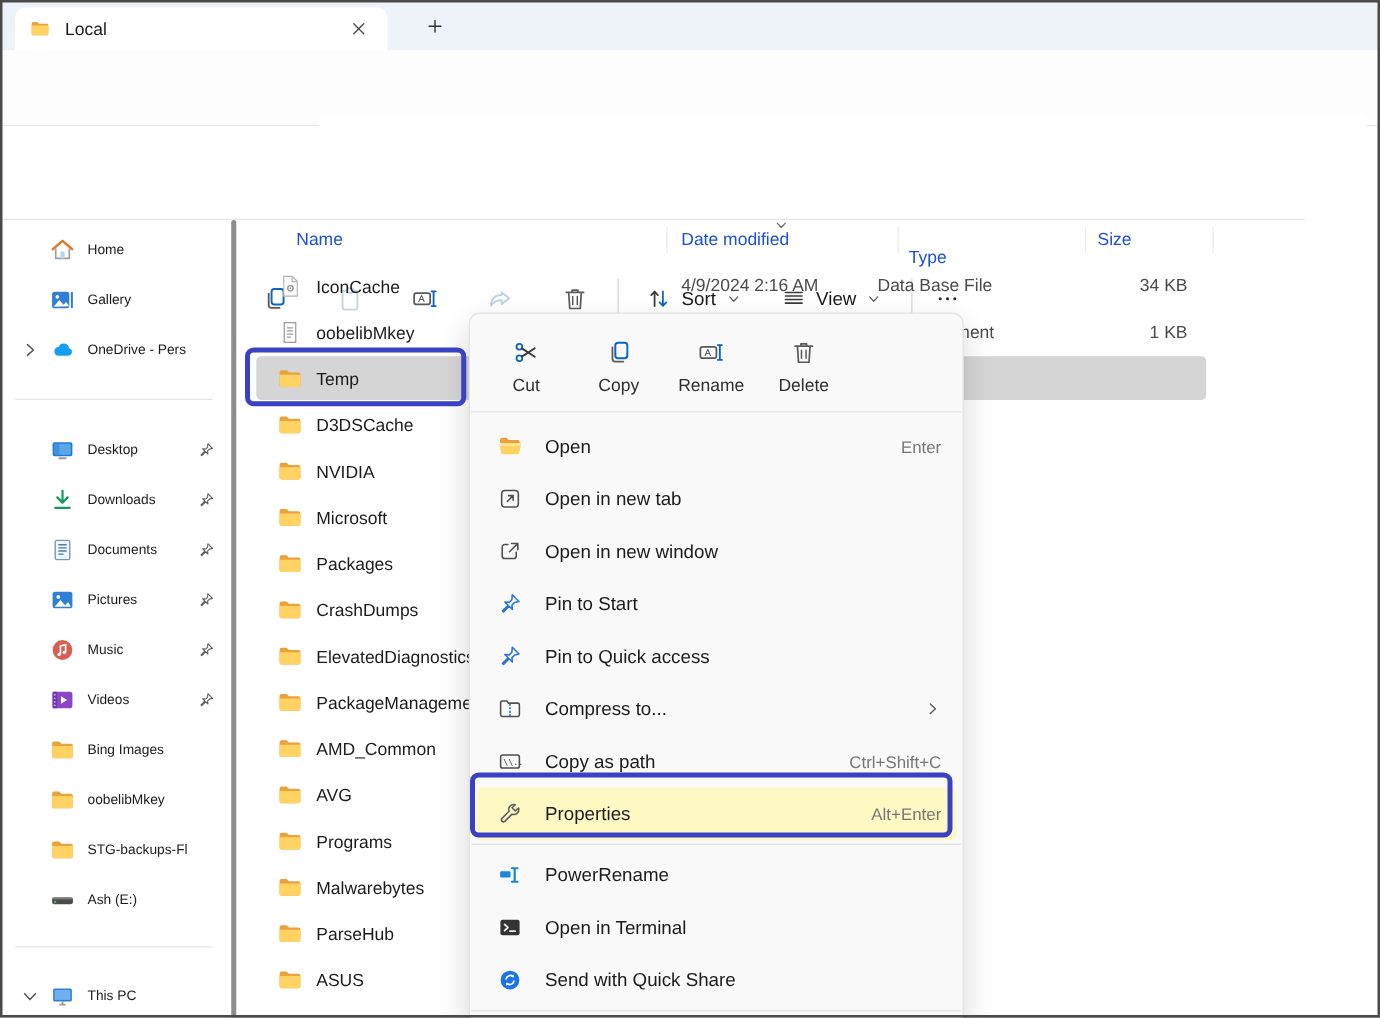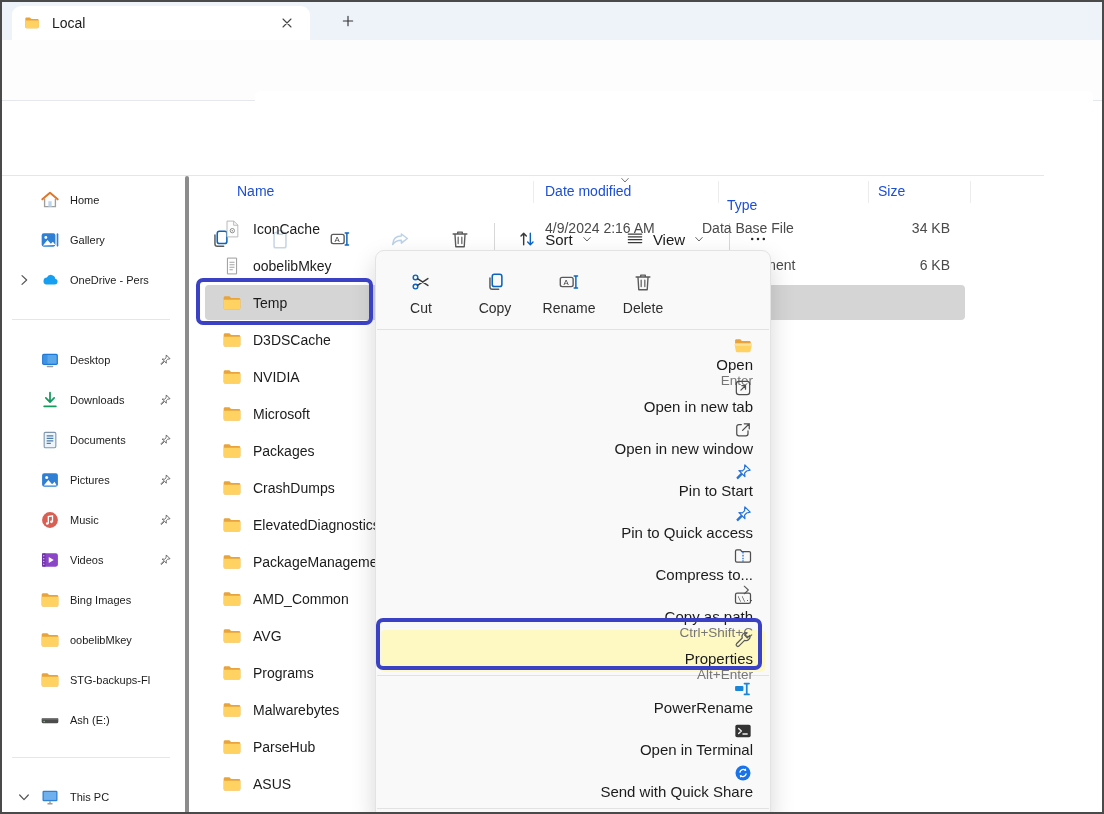--- a/index.html
+++ b/index.html
@@ -69,22 +69,22 @@
 
   
   .cmenu{position:absolute;left:375px;top:250px;width:396px;height:570px;background:#f9f9f9;
          border:1px solid #e3e3e3;border-radius:9px;box-shadow:0 10px 24px rgba(0,0,0,.16);
          box-sizing:border-box;z-index:10;overflow:hidden;}
   .qrow{display:flex;padding:9px 0 0 14px;gap:12px;height:66px;}
   .qbtn{width:62px;display:flex;flex-direction:column;align-items:center;justify-content:center;gap:7px;
         border-radius:5px;font-size:14px;color:#2e2e2e;}
   .menu-sep{height:1px;background:#e2e2e2;margin:3px 1px;}
   .mitems{padding-top:3px;}
-  .menu-item{height:42px;margin:0 5px;display:flex;align-items:flex-end;border-radius:4px;padding:0 12px 0 17px;
-             box-sizing:border-box;gap:0;flex-direction:column;}
+  .menu-item{height:42px;margin:0 5px;display:flex;align-items:center;border-radius:4px;padding:0 12px 0 17px;
+             box-sizing:border-box;gap:0;}
   .menu-item.hover{background:#fef9c3;}
   .mi-icon{width:20px;height:20px;flex:none;}
   .mi-label{margin-left:18px;font-size:15px;}
   .mi-right{margin-left:auto;font-size:13.5px;color:#767676;display:flex;align-items:center;}
   .mi-subchev{width:14px;height:14px;color:#555;}
 
   
   .annot{position:absolute;border:4px solid #3a41c4;border-radius:7px;box-sizing:border-box;z-index:50;pointer-events:none;}
   #annot-temp{left:196px;top:278px;width:177px;height:47px;}
   #annot-props{left:376px;top:618px;width:386px;height:52px;}
@@ -587,21 +587,21 @@
       <span class="csize">34 KB</span>
     </div>
     <div class="frow" style="top:71px">
       <span class="cname">
           <svg class="ic20">
             <use href="#sym-file-doc"></use>
           </svg>
         <span>oobelibMkey</span>
         </span>
       <span class="ctype">Text Document</span>
-      <span class="csize">6 KB</span>
+      <span class="csize">1 KB</span>
     </div>
     <div class="frow" style="top:108px">
       <span class="sel-bg"></span>
       <span class="cname">
           <svg class="ic20">
             <use href="#sym-folder"></use>
           </svg>
         <span>Temp</span>
         </span>
       <span class="ctype">File folder</span>

